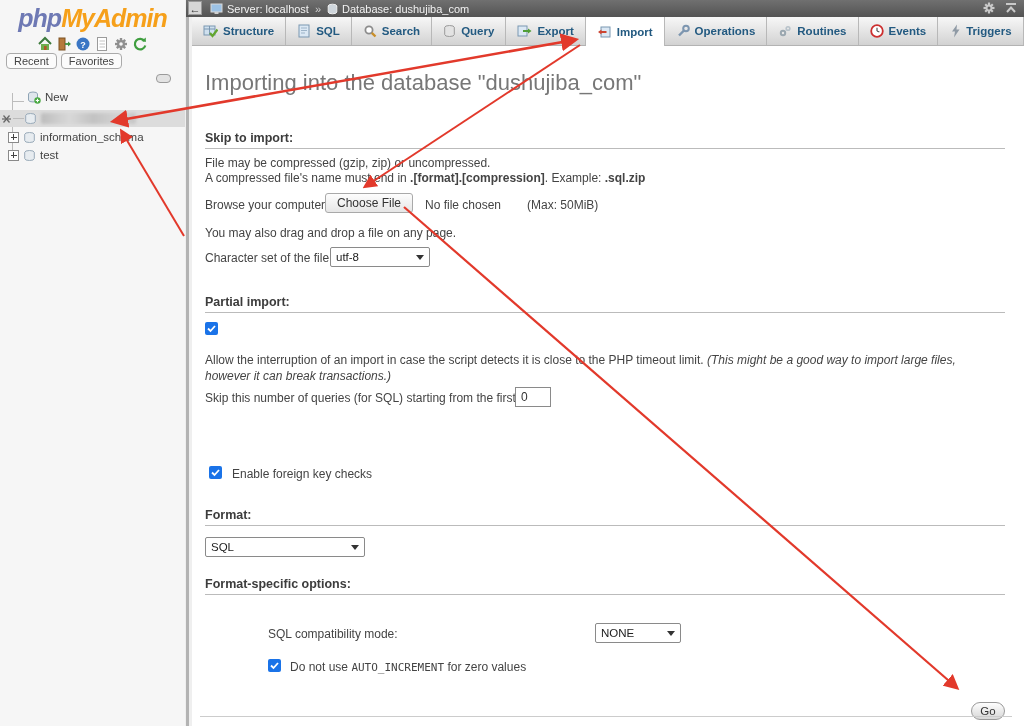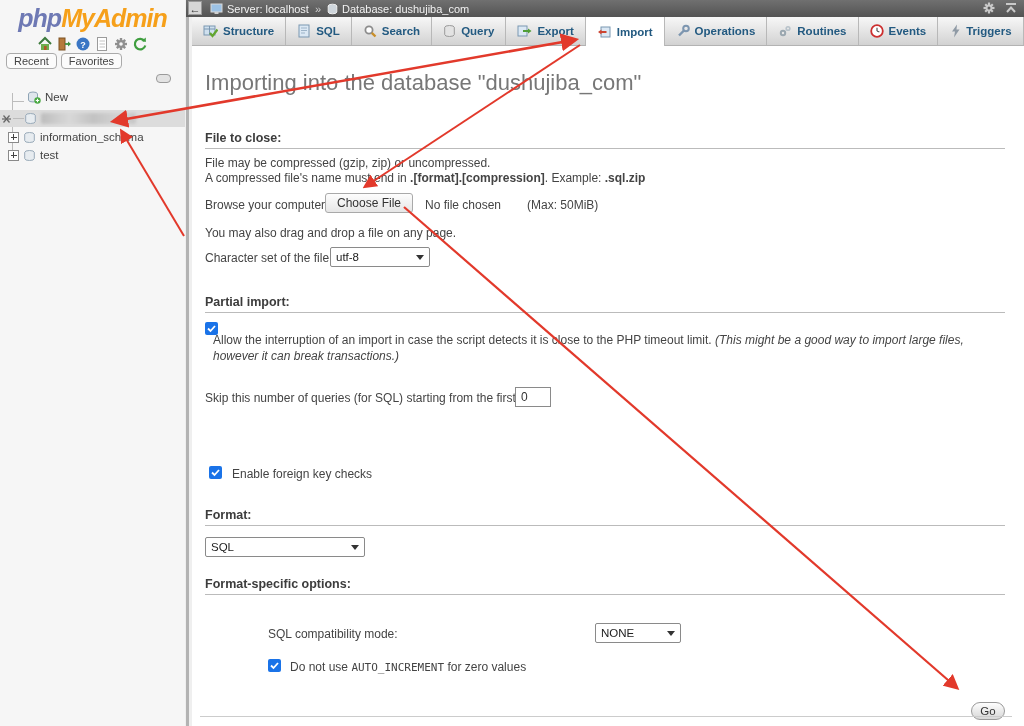--- a/index.html
+++ b/index.html
@@ -281,21 +281,21 @@
       <span>Triggers</span>
       </span>
     <span class="tab">
       
       </span>
   </div>
 
   <div id="content">
     <div class="h1">Importing into the database "dushujiba_com"</div>
 
-    <div class="sect" style="top:131px;">File to close:</div>
+    <div class="sect" style="top:131px;">Skip to import:</div>
     <div class="txt" style="top:156px;">File may be compressed (gzip, zip) or uncompressed.</div>
     <div class="txt" style="top:171px;"><span>A compressed file's name must end in </span><b>.[format].[compression]</b><span>. Example: </span><b>.sql.zip</b></div>
 
     <div class="txt" style="top:198px;">Browse your computer:</div>
     <div class="btn-file" style="top:193px;">Choose File</div>
     <div class="txt" style="left:233px;top:198px;">No file chosen</div>
     <div class="txt" style="left:335px;top:198px;">(Max: 50MiB)</div>
 
     <div class="txt" style="top:226px;">You may also drag and drop a file on any page.</div>
 
@@ -304,21 +304,21 @@
         <span>utf-8</span>
         <span class="caret-down" style="border-top-color:#333;"></span>
       </div>
 
     <div class="sect" style="top:295px;">Partial import:</div>
     <div class="cb" style="left:13px;top:322px;">
         <svg width="11" height="11">
           <path d="M2 5.5 L4.5 8 L9 3" stroke="#fff" stroke-width="1.8" fill="none"></path>
         </svg>
       </div>
-    <div class="para" style="top:332px;margin-left:8px;"><span>Allow the interruption of an import in case the script detects it is close to the PHP timeout limit. </span><i>(This might be a good way to import large files, however it can break transactions.)</i></div>
+    <div class="para" style="top:352px;"><span>Allow the interruption of an import in case the script detects it is close to the PHP timeout limit. </span><i>(This might be a good way to import large files, however it can break transactions.)</i></div>
 
     <div class="txt" style="top:391px;">Skip this number of queries (for SQL) starting from the first one:</div>
     <input class="numin" style="left: 323px; top: 387px;" value="0">
 
     <div class="cb" style="left:17px;top:466px;">
         <svg width="11" height="11">
           <path d="M2 5.5 L4.5 8 L9 3" stroke="#fff" stroke-width="1.8" fill="none"></path>
         </svg>
       </div>
     <div class="txt" style="left:40px;top:467px;">Enable foreign key checks</div>

